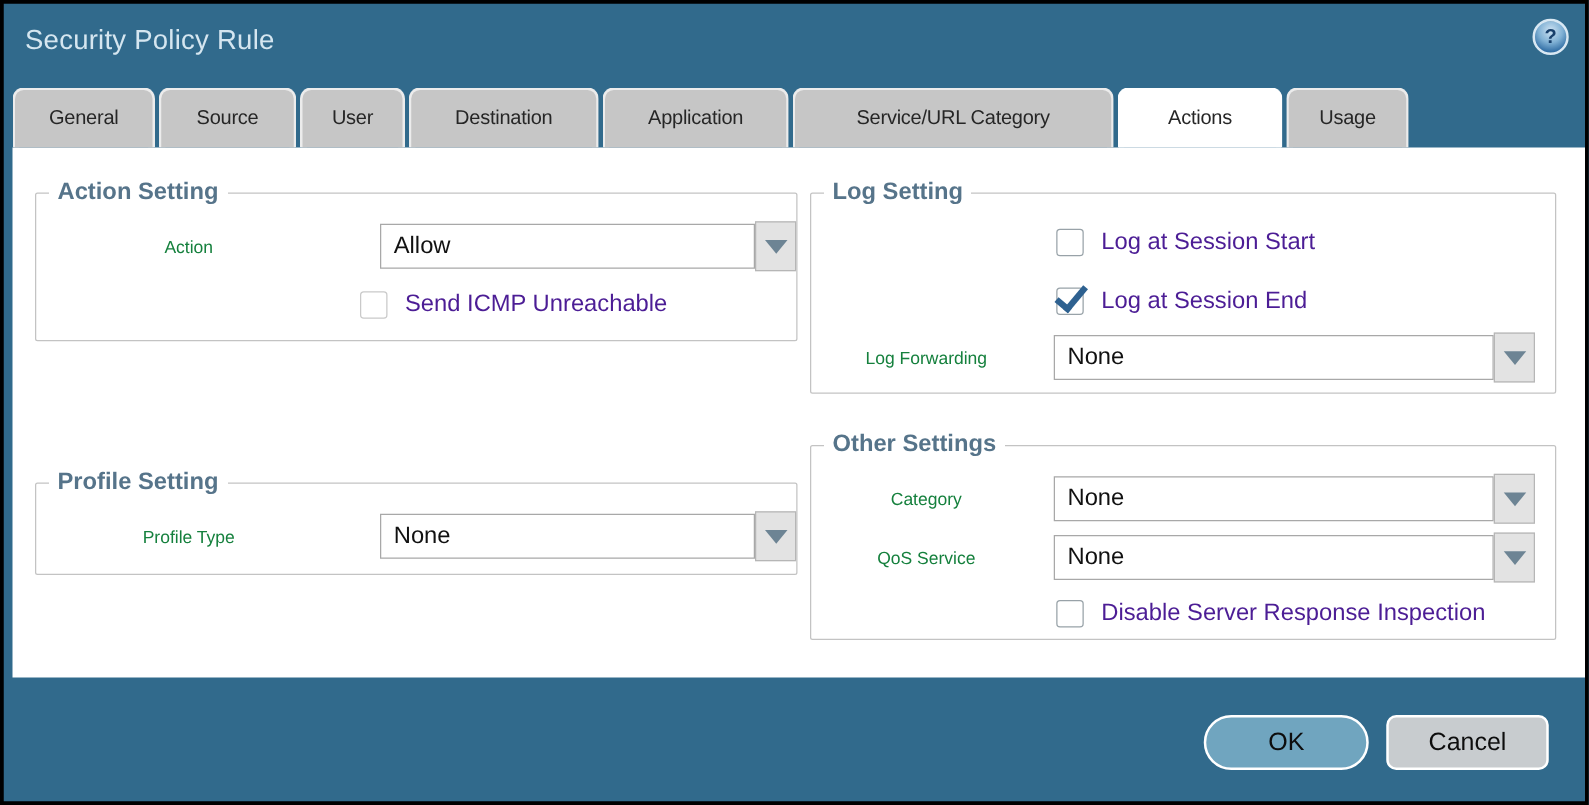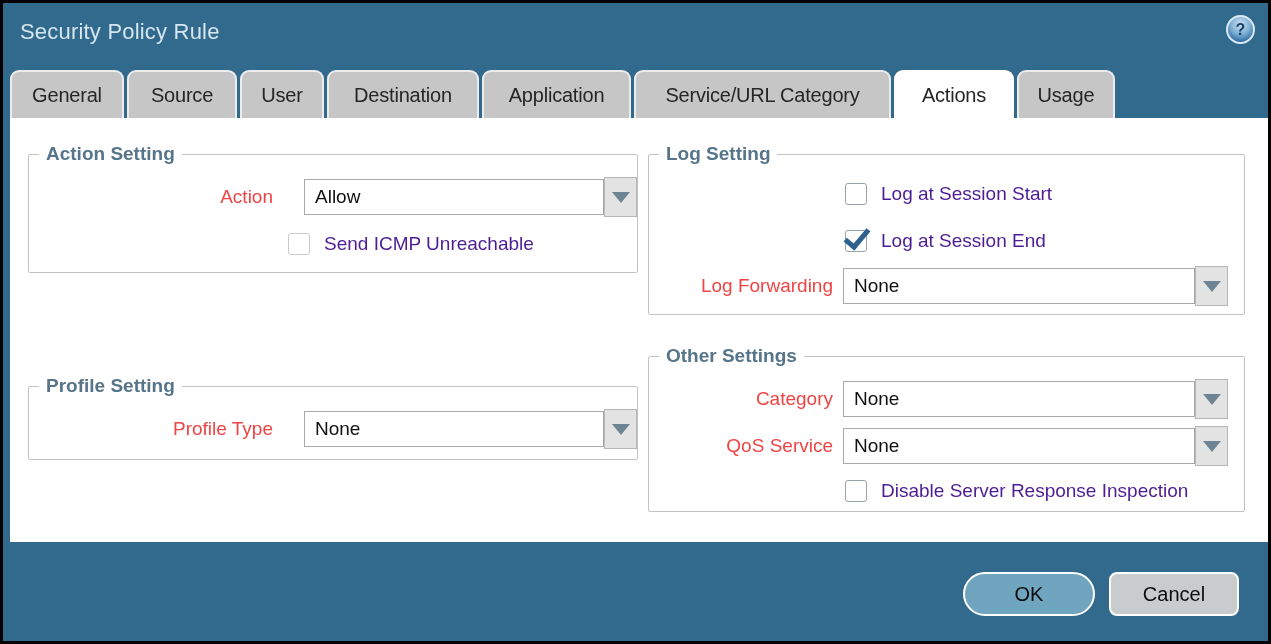--- a/index.html
+++ b/index.html
@@ -11,38 +11,38 @@
          letter-spacing:.2px;font-weight:400;}
   .help{position:absolute;right:13px;top:12px;width:29px;height:29px;border-radius:50%;
         background:radial-gradient(circle at 50% 30%,#cde2f2 0%,#7fb0d4 45%,#2f6ca3 80%);
         border:2px solid #d9e8f3;box-sizing:border-box;display:flex;align-items:center;
         justify-content:center;font-size:16px;font-weight:bold;color:#173f6b;cursor:pointer;}
 
   
   .tabs{position:absolute;left:7px;top:67px;height:48px;display:flex;align-items:flex-end;z-index:2;}
   .tab{height:48px;box-sizing:border-box;background:#c6c6c6;border:2px solid #ececec;
        border-bottom:none;border-radius:9px 9px 0 0;margin-right:3px;display:flex;
-       align-items:center;justify-content:center;font-size:20px;color:#262626;
+       align-items:center;justify-content:center;font-size:16px;color:#262626;
        letter-spacing:-.2px;cursor:pointer;}
   .tab.active{background:#fff;border-color:#fff;}
 
   
   .content{position:absolute;left:7px;top:115px;width:1248px;height:424px;background:#fff;padding-left:28px;}
 
   fieldset{position:absolute;margin:0;padding:0;border:1px solid #c3c3c3;border-radius:2px;
            box-sizing:border-box;}
   legend{margin-left:10px;padding:0 7px;font-size:19px;font-weight:bold;color:#56748a;}
   .fs-action {left:18px; top:25px; width:606px;height:130px;}
   .fs-log    {left:638px;top:25px; width:597px;height:172px;}
   .fs-profile{left:18px; top:257px;width:606px;height:85px;}
   .fs-other  {left:638px;top:227px;width:597px;height:167px;}
 
   .row{display:flex;align-items:center;}
-  .lbl{flex:none;box-sizing:border-box;text-align:right;padding-right:10px;
-       font-size:19px;color:#ef4444;}
+  .lbl{flex:none;box-sizing:border-box;text-align:center;padding-right:10px;
+       font-size:14px;color:#15803d;}
   .lbl-l{width:254px;}
   .lbl-r{width:194px;}
   .dim{color:#a2a2a2;}
 
   
   .combo{display:flex;align-items:center;}
   .combo-value{height:36px;box-sizing:border-box;border:1px solid #a8a8a8;background:#fff;
                display:flex;align-items:center;padding-left:10px;font-size:19px;color:#111;
                cursor:pointer;}
   .w-l .combo-value{width:300px;margin-left:21px;}
@@ -76,21 +76,21 @@
   <div class="title">Security Policy Rule</div>
   <div class="help">?</div>
 
   <div class="tabs">
     <div class="tab" style="width:114px">General</div>
     <div class="tab" style="width:110px">Source</div>
     <div class="tab" style="width:84px">User</div>
     <div class="tab" style="width:152px">Destination</div>
     <div class="tab" style="width:149px">Application</div>
     <div class="tab" style="width:257px">Service/URL Category</div>
-    <div class="tab active" style="width:120px">Actions</div>
+    <div class="tab active" style="width:132px">Actions</div>
     <div class="tab" style="width:98px">Usage</div>
   </div>
 
   <div class="content">
 
     <fieldset class="fs-action">
       <legend>Action Setting</legend>
       <div class="row" style="margin-top:12px">
         <div class="lbl lbl-l">Action</div>
         <div class="combo w-l">

